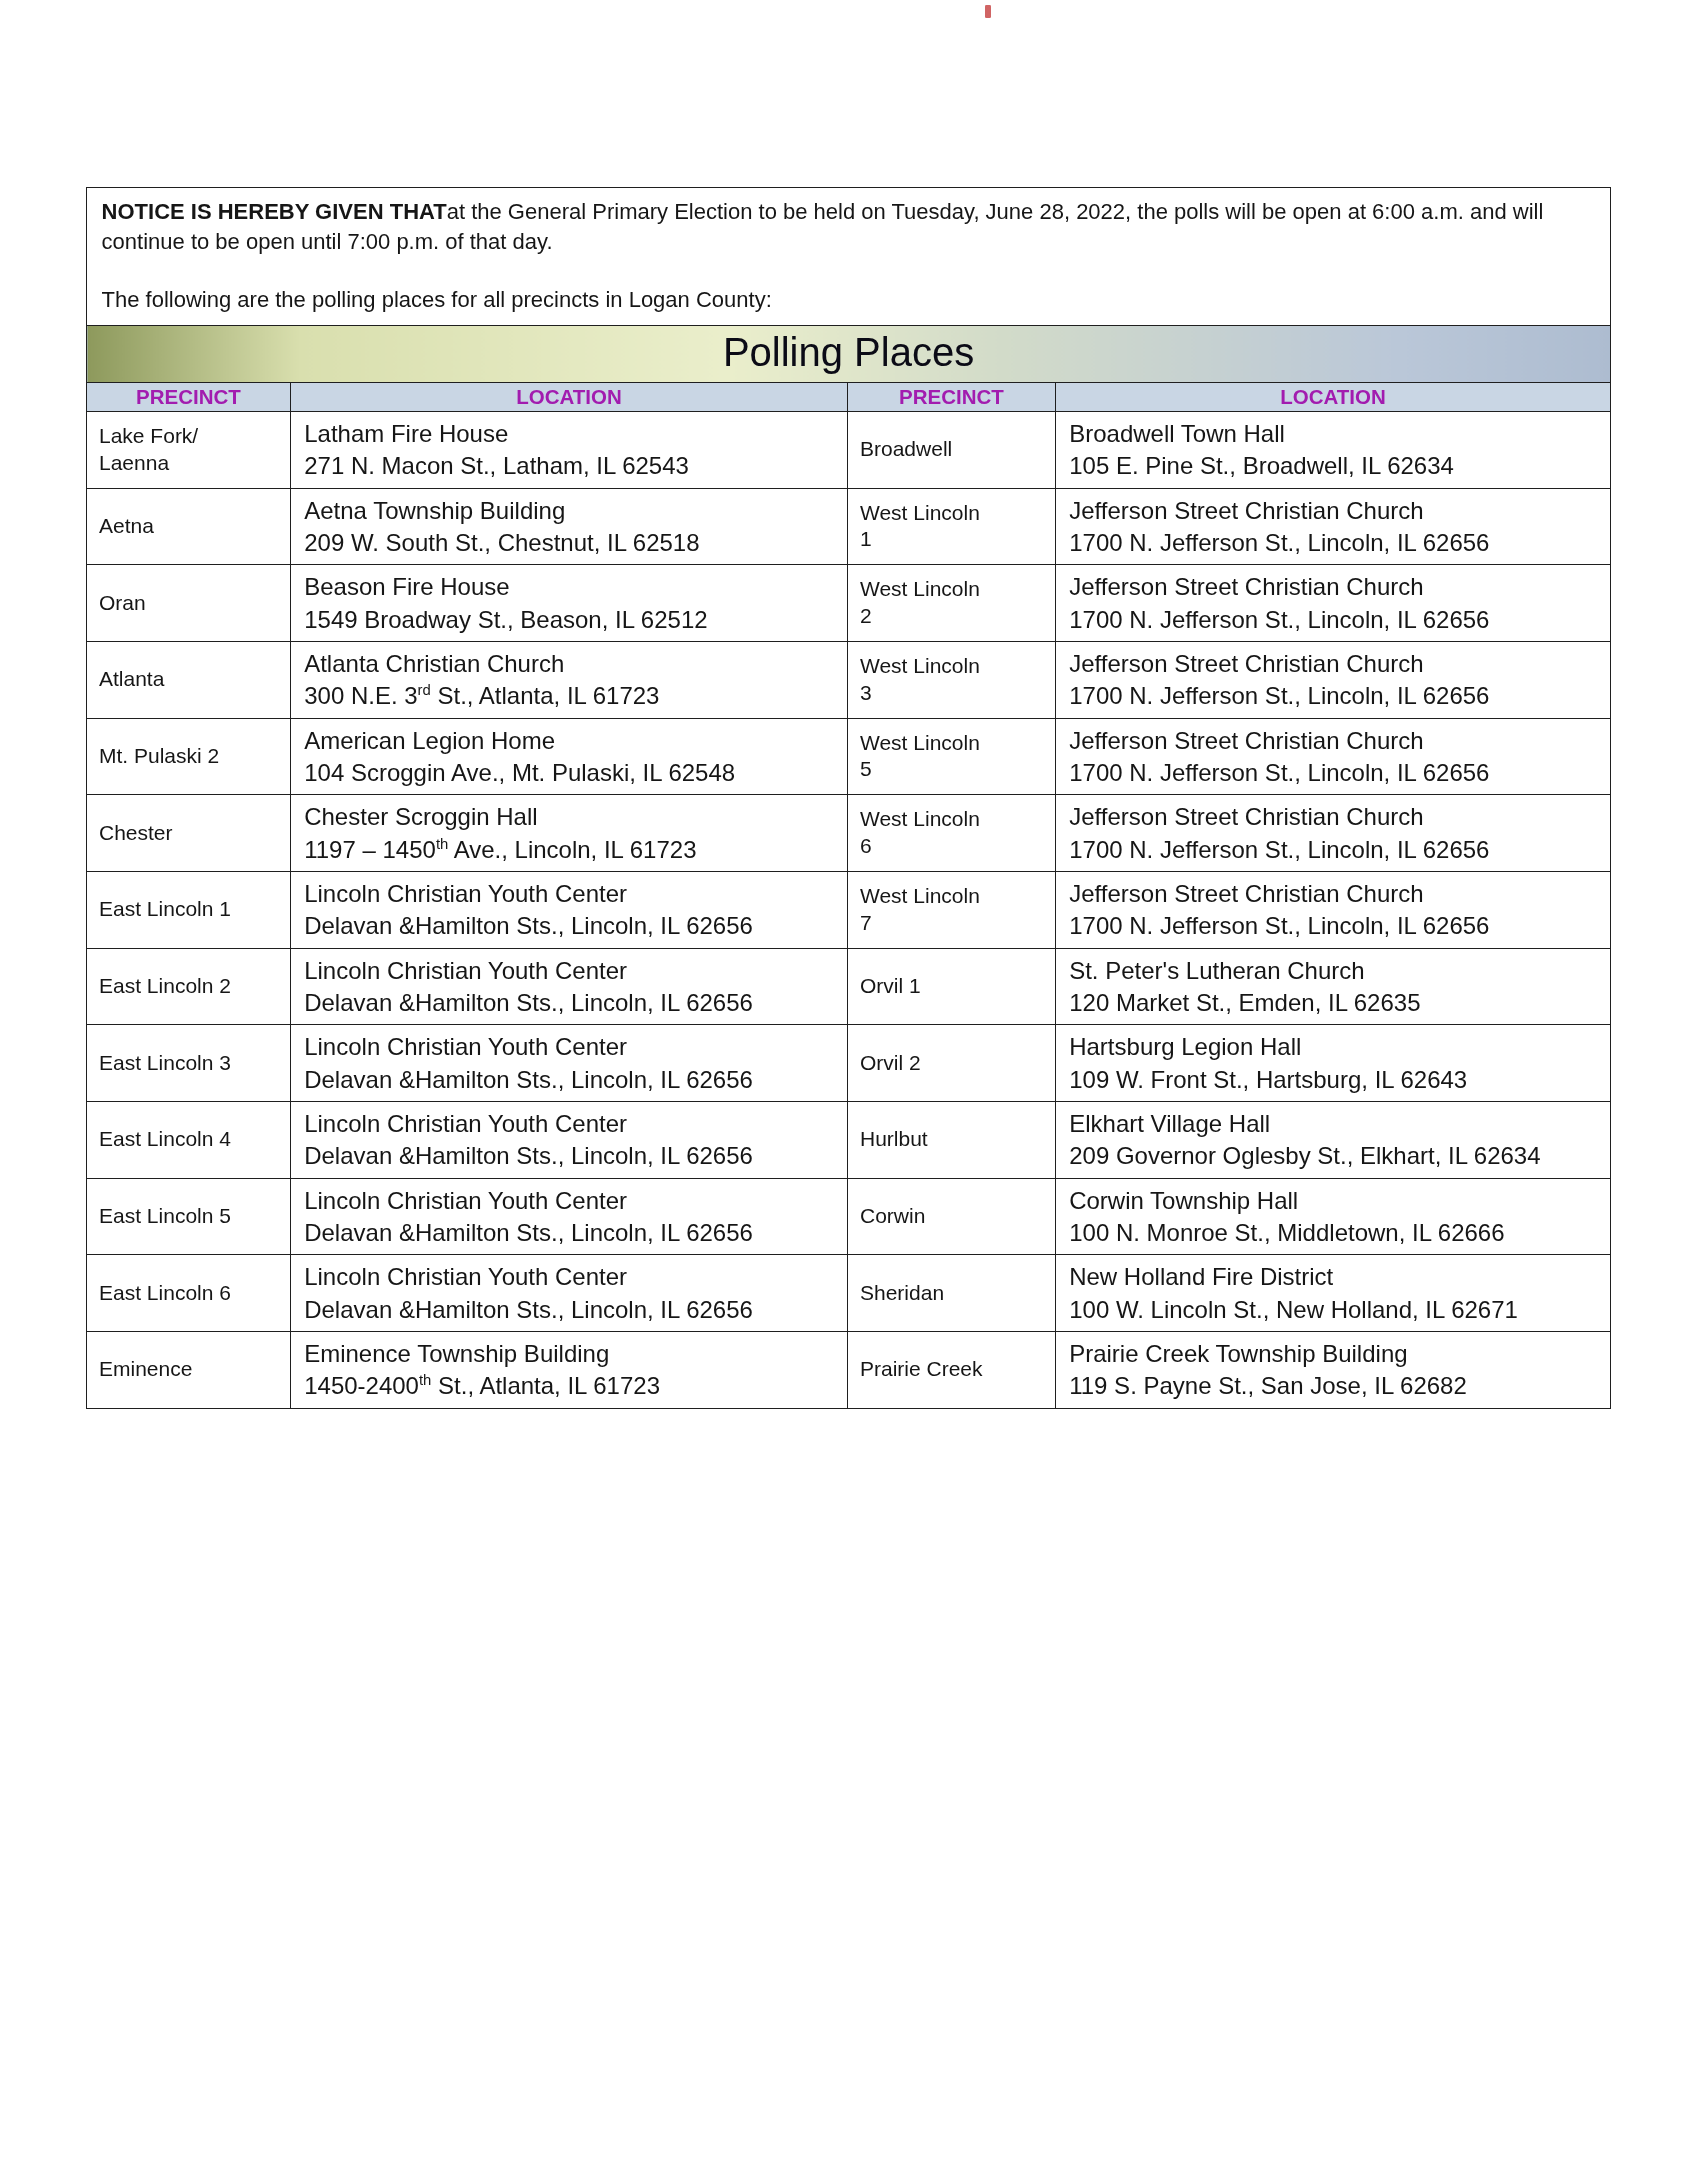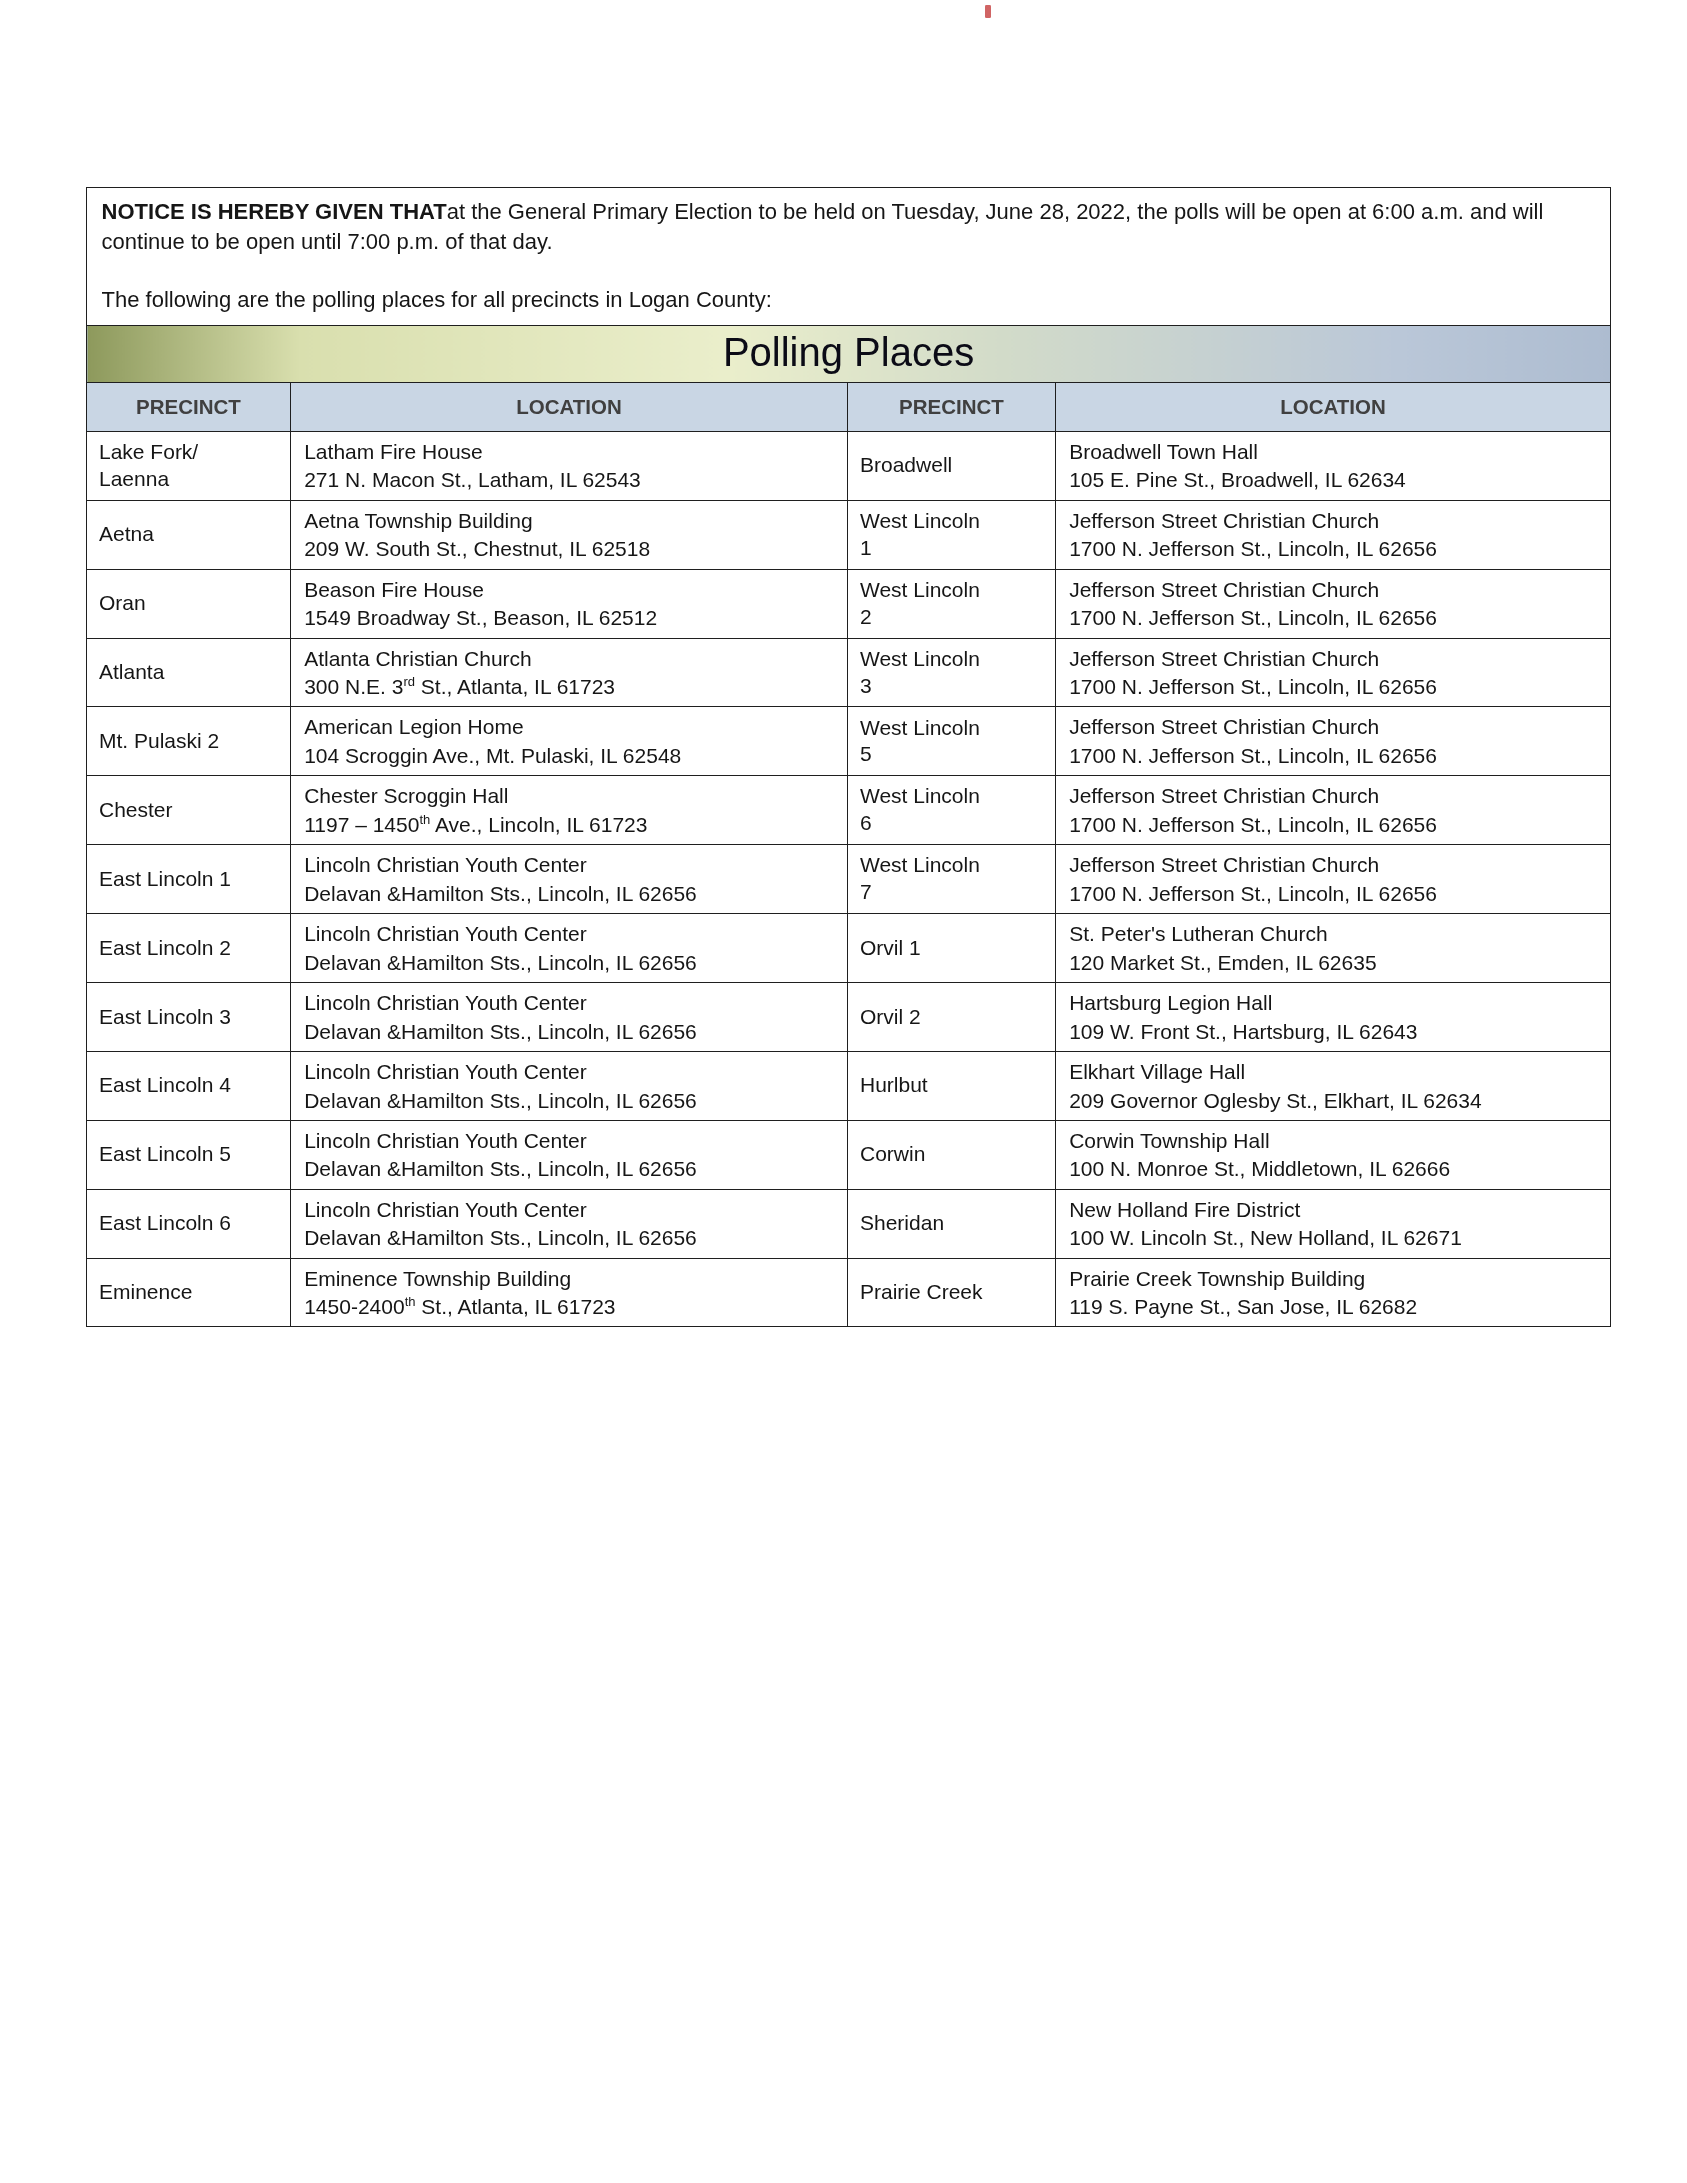--- a/index.html
+++ b/index.html
@@ -70,35 +70,35 @@
     font-size: 40px;
     font-weight: normal;
     color: #0b0b16;
     letter-spacing: 0px;
   }
   
   table.doc th {
     background: var(--header-bg, #c9d6e4);
     font-size: 20.5px;
     font-weight: bold;
-    padding: 12px 4px;
+    padding: 2px 4px;
     text-align: center;
-    color: #404040;
+    color: #a21caf;
   }
   
   td.precinct {
     padding: 6.6px 6.6px 6.6px 12px;
     font-size: 21px;
     line-height: 1.28;
     vertical-align: middle;
     white-space: pre-line;
   }
   td.location {
     padding: 6px 8px 6px 13.2px;
-    font-size: 21px;
+    font-size: 24px;
     line-height: 1.3;
     vertical-align: middle;
   }
   td.location .venue { margin-bottom: 1.3px; }
   sup { font-size: 0.62em; line-height: 0; }
 </style>
 </head>
 <body>
 
 <div class="scan-artifact" data-name="scan-artifact-mark"></div>

